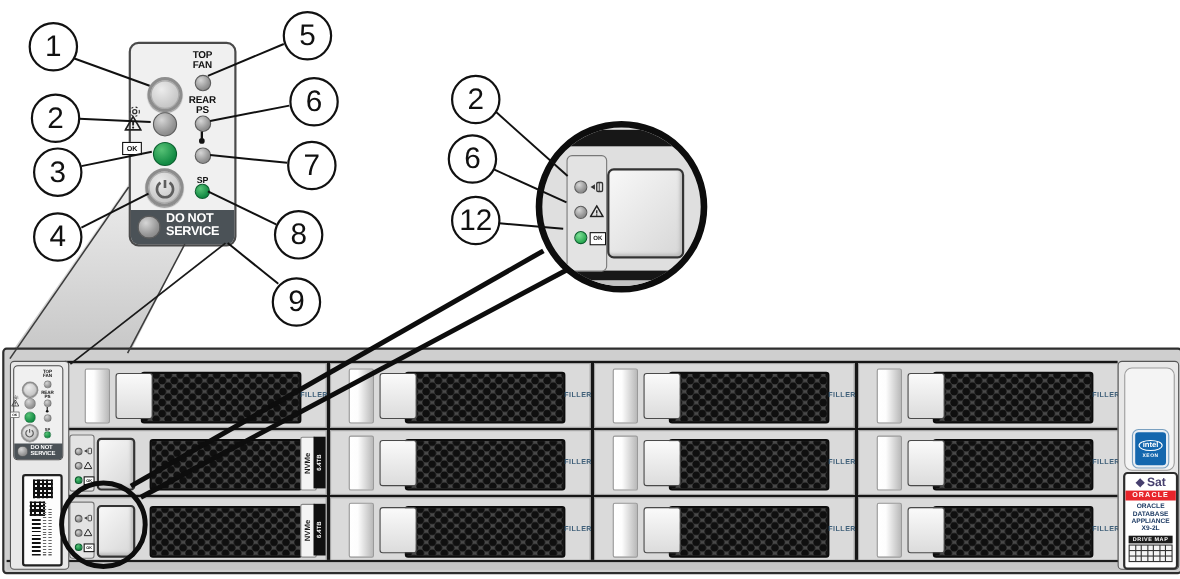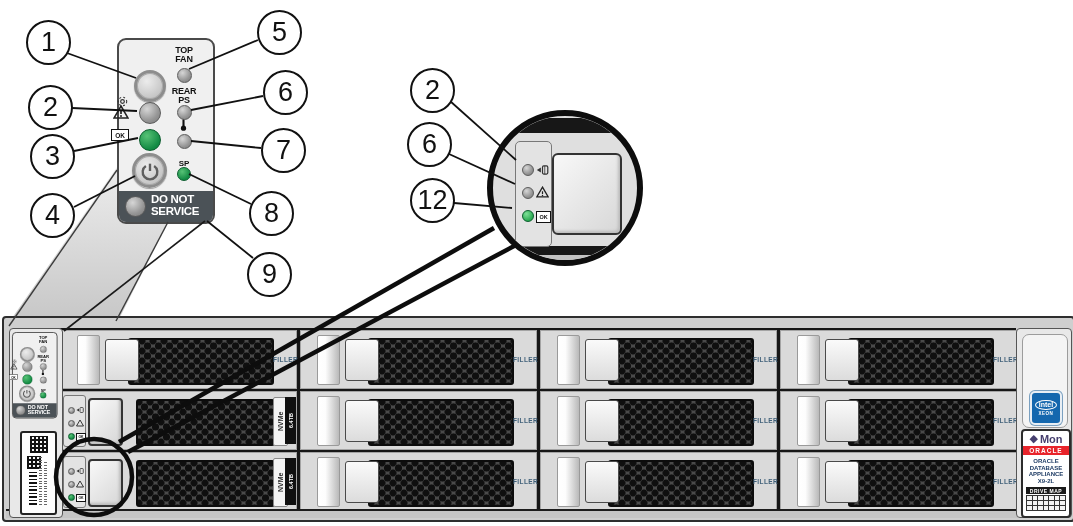--- a/index.html
+++ b/index.html
@@ -265,21 +265,21 @@
 
     <div class="ear" style="left:1012px;top:10px;width:54px;height:188px">
       <div class="slot" style="left:5px;top:5px;width:44px;height:92px"></div>
       <div class="intel" style="left:13px;top:62px;width:28px;height:30px">
         <div class="i1">intel</div>
         <div class="i2">XEON</div>
       </div>
       <div class="oralabel" style="left:4px;top:100px;width:46px;height:85px">
         <div class="sunrow">
             <span>◆</span>
-            <span>Mon</span>
+            <span>Sat</span>
           </div>
         <div class="orabar">ORACLE</div>
         <div class="prod">
           <span>ORACLE</span><br>
           <span>DATABASE</span><br>
           <span>APPLIANCE</span><br>
           <span>X9-2L</span>
         </div>
         <div class="dmbar">DRIVE MAP</div>
         <div class="dmgrid">

